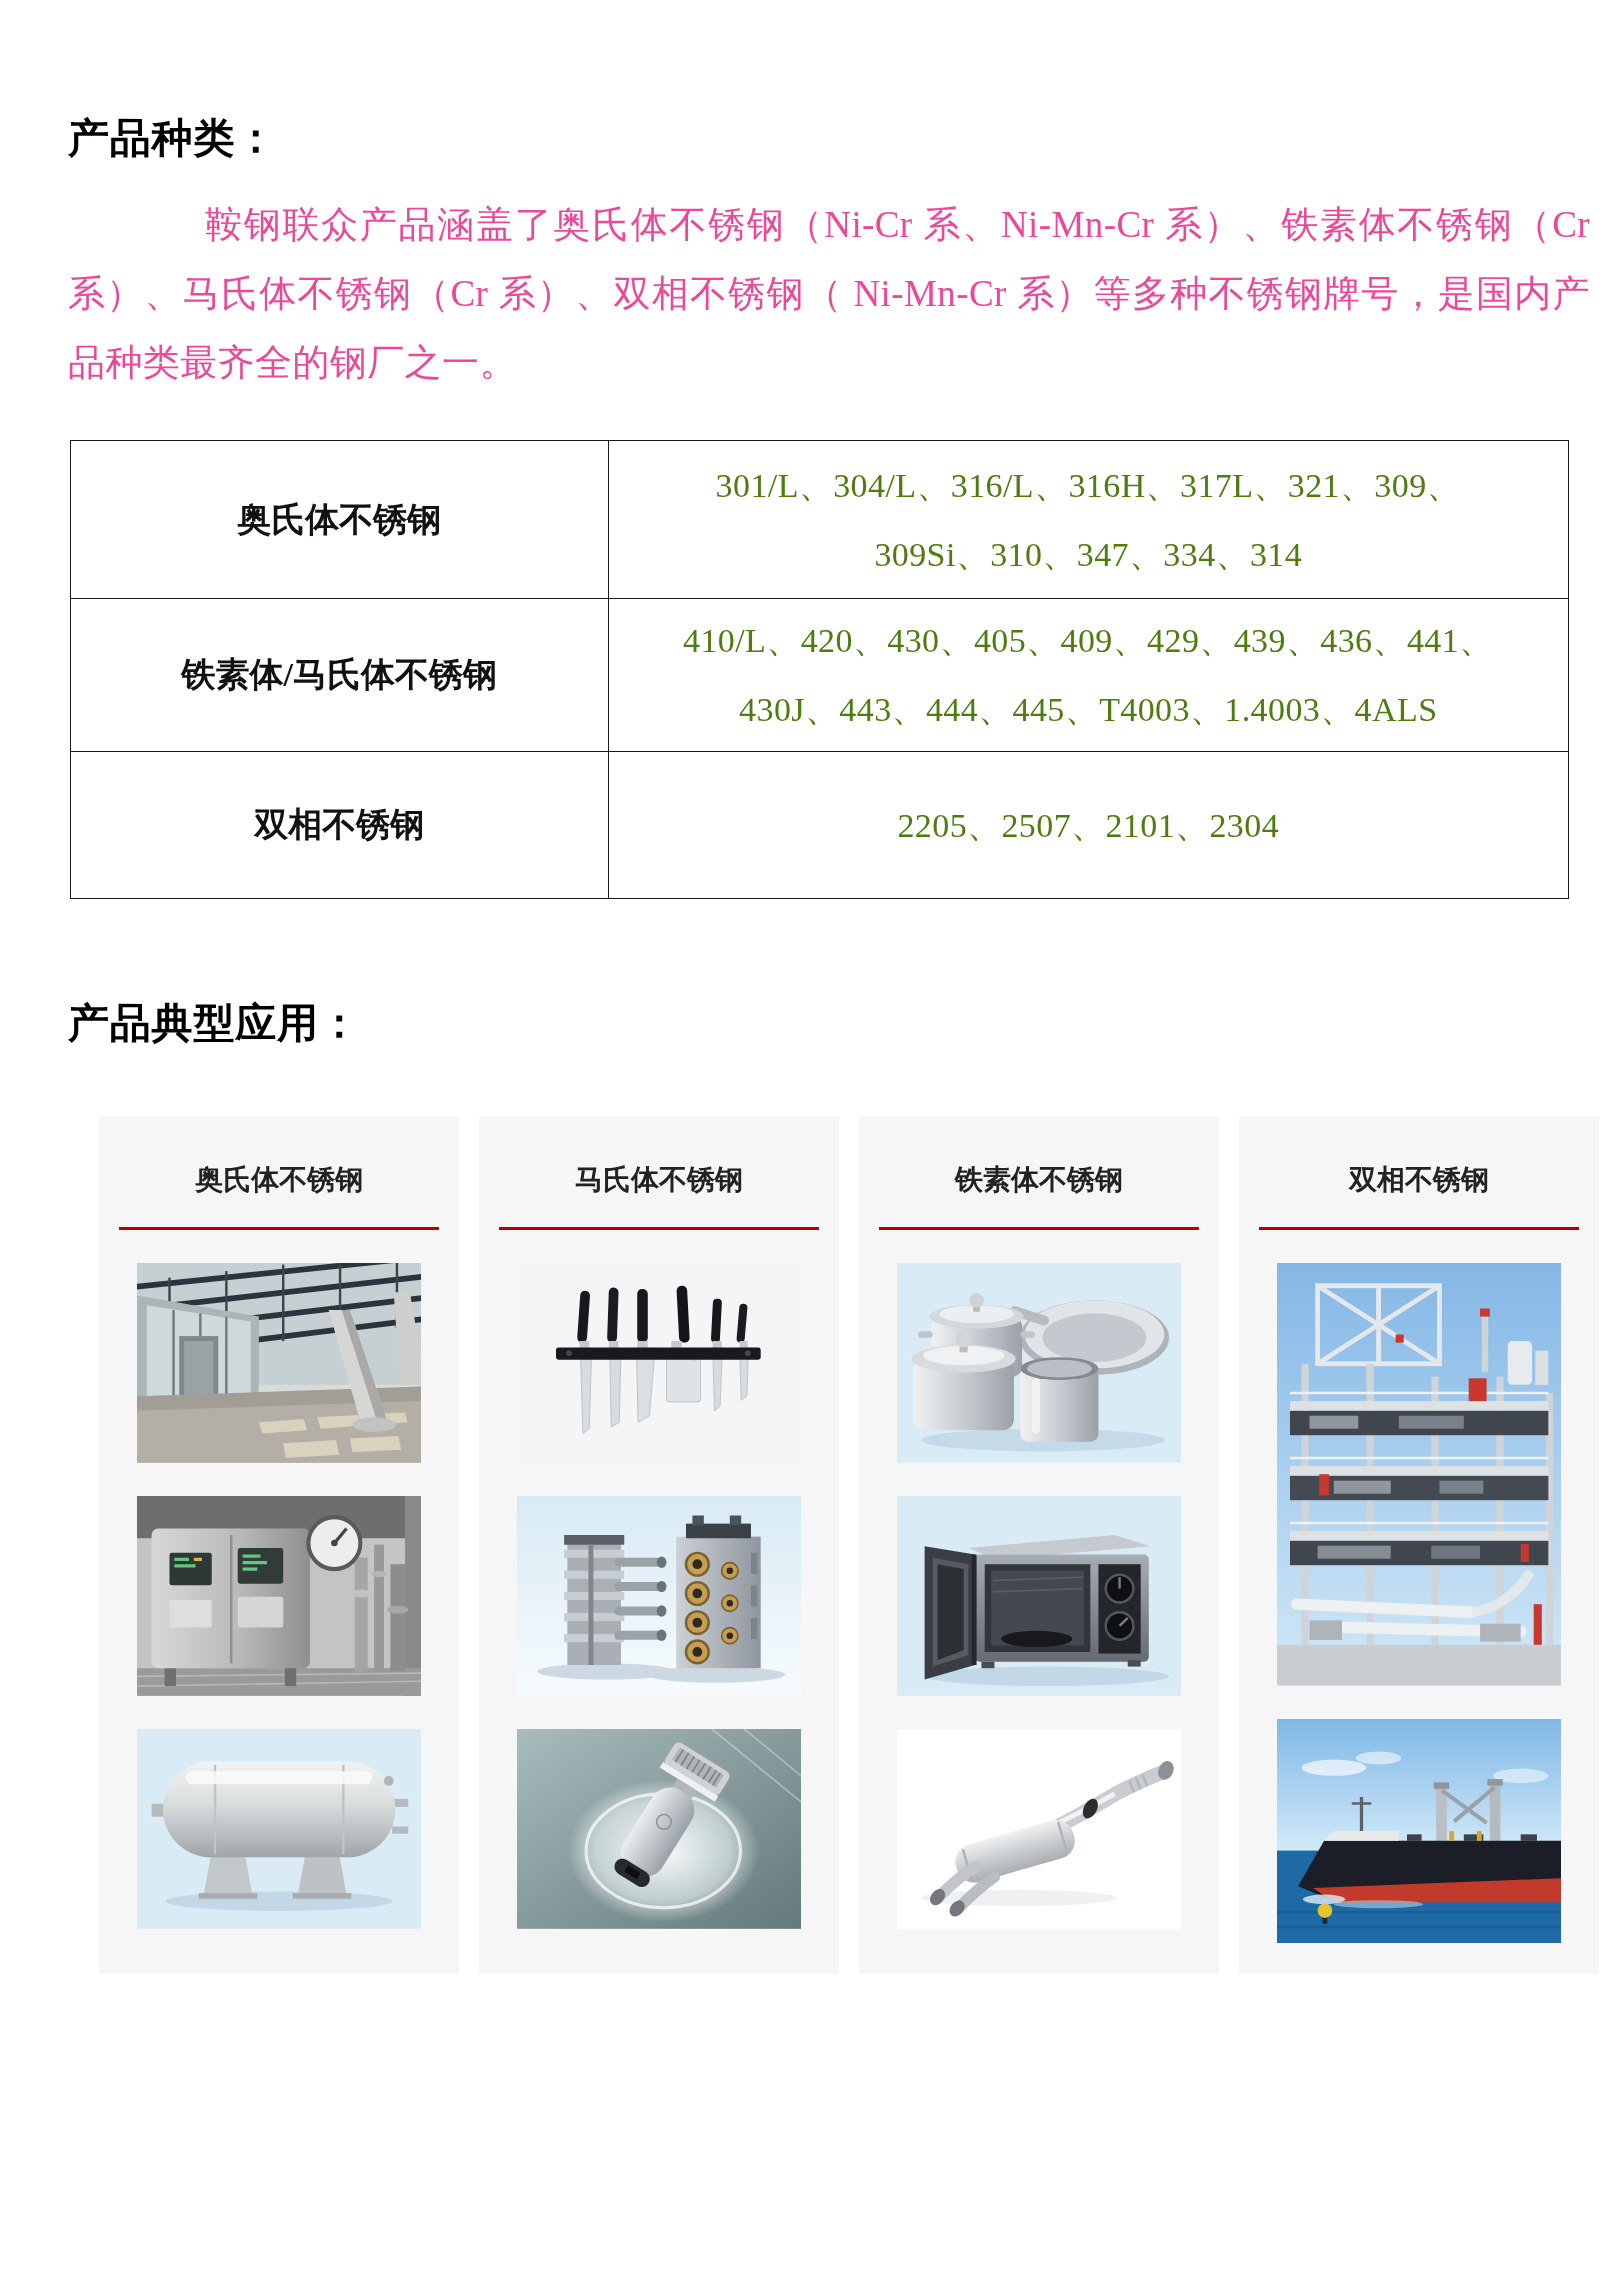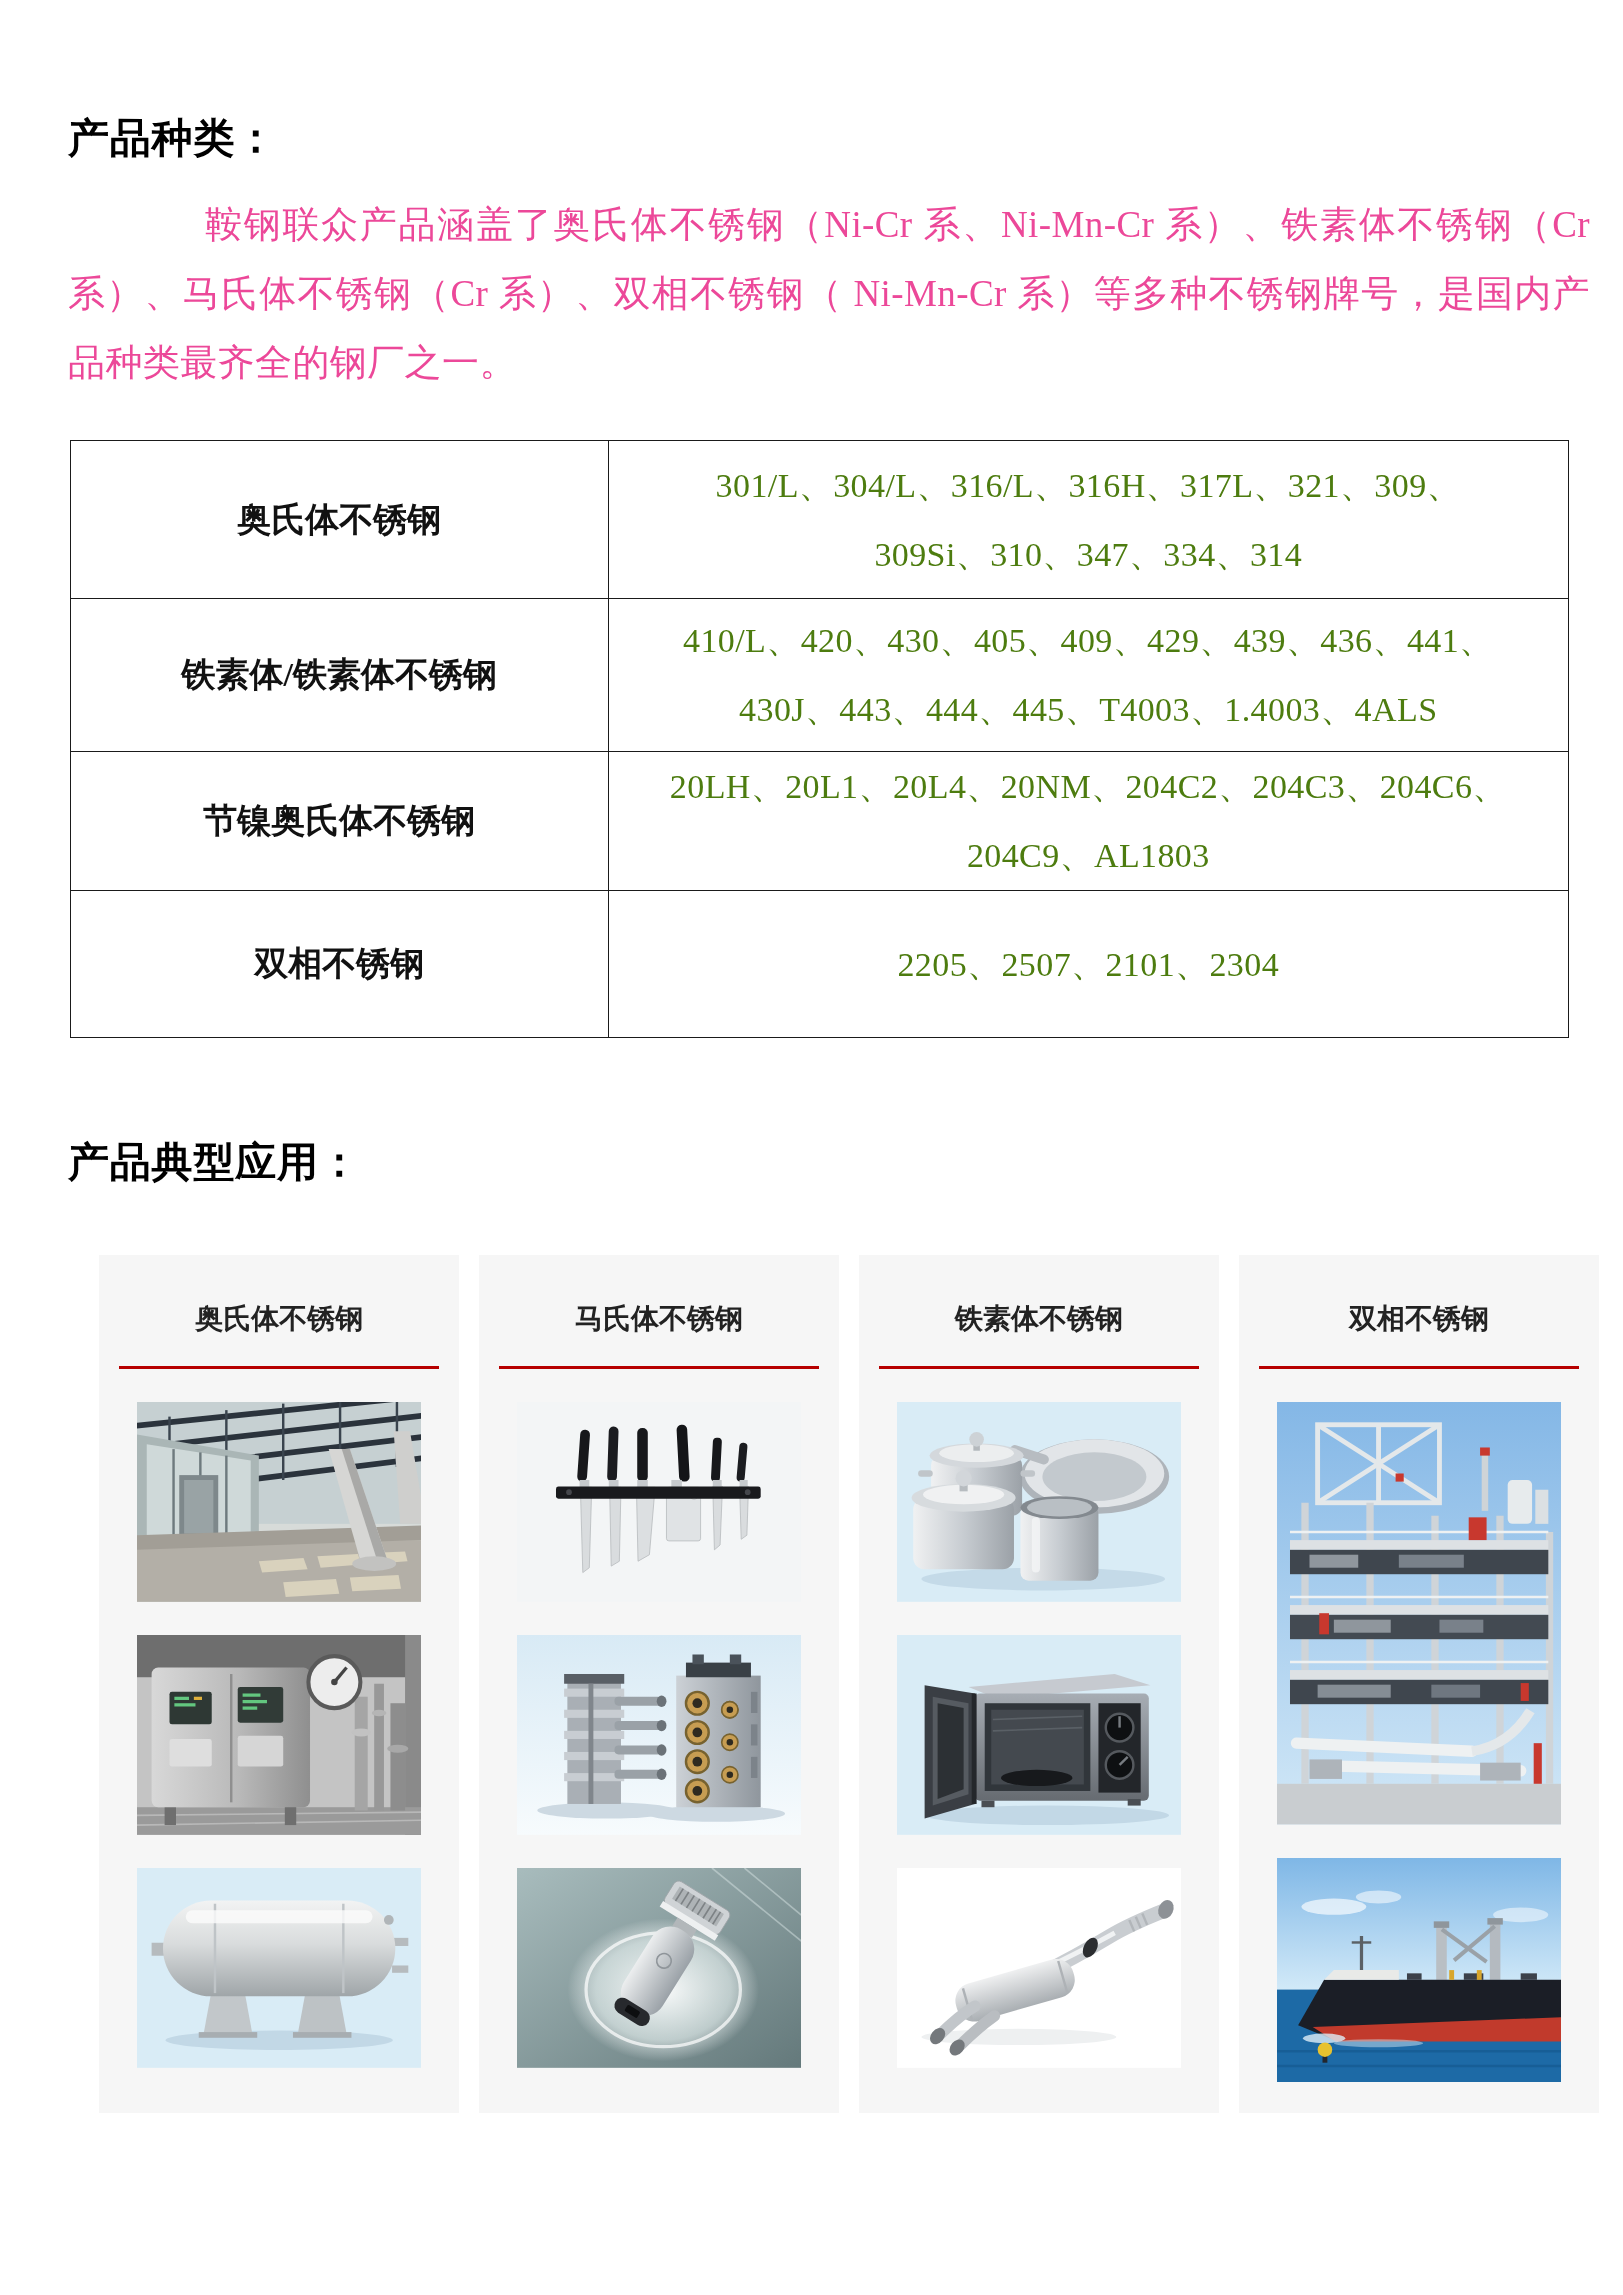--- a/index.html
+++ b/index.html
@@ -39,31 +39,24 @@
     <table class="grades">
       <tbody>
         <tr class="r1">
           <td class="cat">奥氏体不锈钢</td>
           <td class="list">
             <div>301/L、304/L、316/L、316H、317L、321、309、</div>
             <div>309Si、310、347、334、314</div>
           </td>
         </tr>
         <tr class="r2">
-          <td class="cat">铁素体/铁素体不锈钢</td>
+          <td class="cat">铁素体/马氏体不锈钢</td>
           <td class="list">
             <div>410/L、420、430、405、409、429、439、436、441、</div>
             <div>430J、443、444、445、T4003、1.4003、4ALS</div>
-          </td>
-        </tr>
-        <tr class="r3">
-          <td class="cat">节镍奥氏体不锈钢</td>
-          <td class="list">
-            <div>20LH、20L1、20L4、20NM、204C2、204C3、204C6、</div>
-            <div>204C9、AL1803</div>
           </td>
         </tr>
         <tr class="r4">
           <td class="cat">双相不锈钢</td>
           <td class="list">
             <div>2205、2507、2101、2304</div>
           </td>
         </tr>
       </tbody>
     </table>

